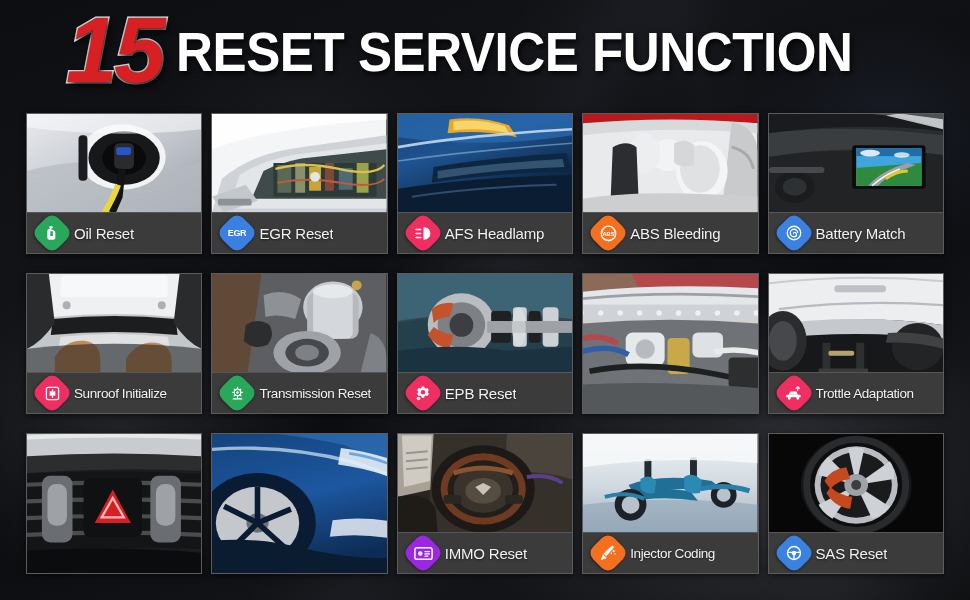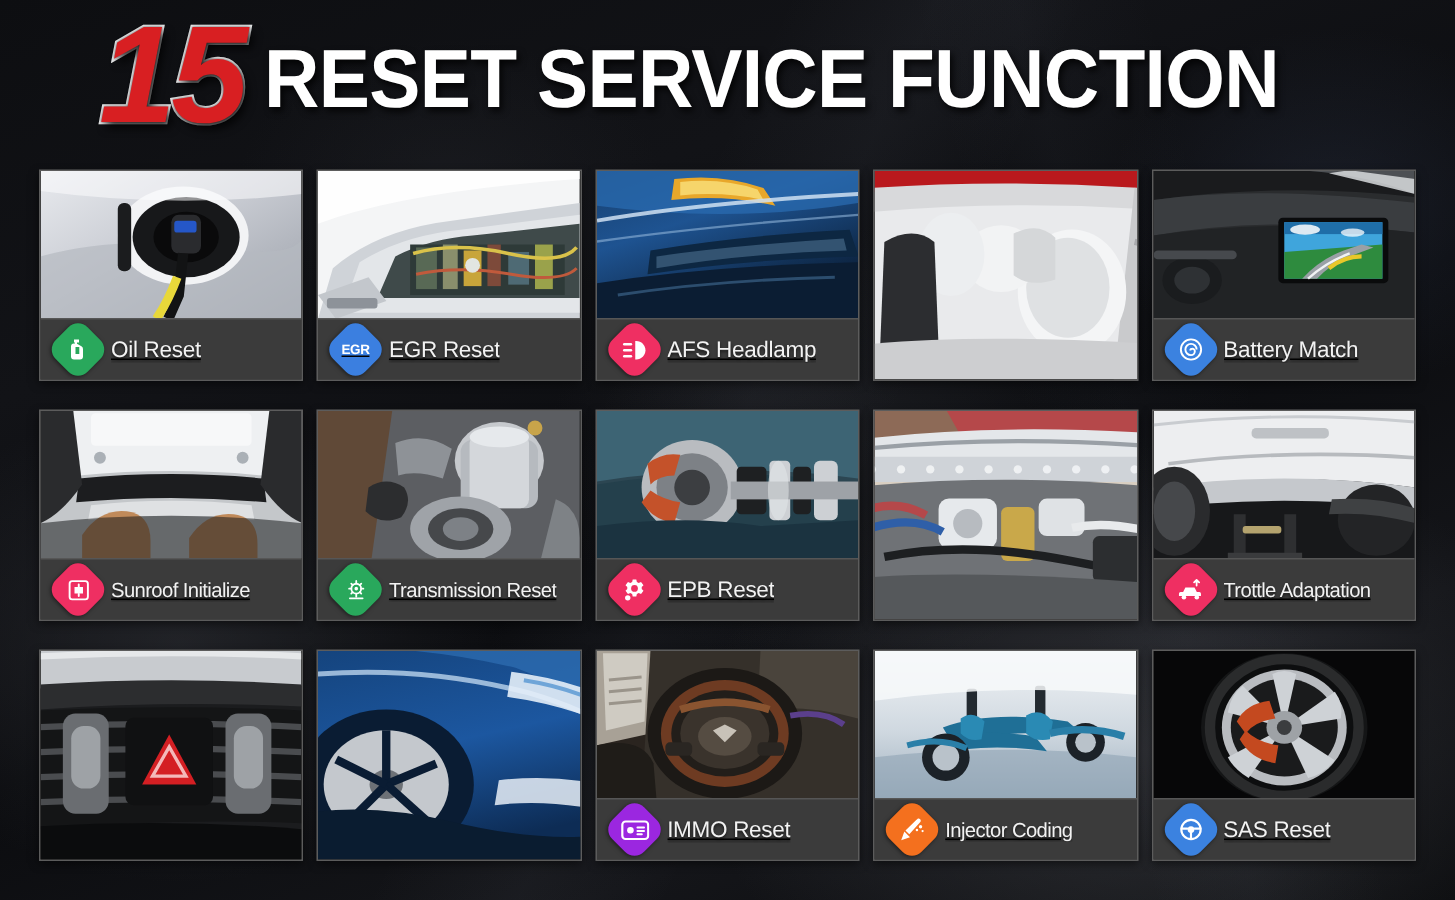--- a/index.html
+++ b/index.html
@@ -78,21 +78,20 @@
     top: 113px;
     width: 918px;
     display: flex;
     flex-direction: column;
     gap: 19px;
     z-index: 3;
   }
   .row {
     display: flex;
     gap: 9px;
-    text-decoration: underline;
   }
   .card {
     width: 176.4px;
     height: 141px;
     background: #2d2d2d;
     border: 1px solid rgba(150,150,150,0.45);
     box-sizing: border-box;
     display: flex;
     flex-direction: column;
     overflow: hidden;
@@ -282,20 +281,32 @@
             <path d="M150 8 Q176 14 176 40 L176 100 L140 100Z" fill="#c9cacc"></path>
             <ellipse cx="120" cy="58" rx="26" ry="30" fill="#f4f5f6"></ellipse>
             <ellipse cx="118" cy="56" rx="20" ry="24" fill="#dfe1e3"></ellipse>
             <ellipse cx="86" cy="42" rx="18" ry="16" fill="#f2f3f4"></ellipse>
             <ellipse cx="62" cy="40" rx="16" ry="20" fill="#eceef0"></ellipse>
             <path d="M30 34 Q44 26 54 34 L56 84 Q40 92 28 84Z" fill="#2c2d30"></path>
             <path d="M92 30 Q104 24 112 32 L112 52 Q100 56 92 50Z" fill="#d5d7d9"></path>
             <path d="M0 86 Q60 76 176 84 L176 100 L0 100Z" fill="#cdced0"></path>
             <path d="M150 34 Q168 38 172 56" stroke="#a8a9ac" stroke-width="3" fill="none"></path>
           </svg>
+        </div>
+        <div class="label-bar">
+          <div class="badge" style="background:#f4701e">
+            <span class="glyph">
+              <svg width="19" height="19" viewBox="0 0 24 24" fill="none">
+                <circle cx="12" cy="12" r="9.2" stroke="#fff" stroke-width="1.5"></circle>
+                <path d="M3.4 12a8.6 8.6 0 0 1 2.6-6.1M20.6 12a8.6 8.6 0 0 0-2.6-6.1M6 18.1A8.6 8.6 0 0 0 12 20.6a8.6 8.6 0 0 0 6-2.5" stroke="#fff" stroke-width="1.6" stroke-linecap="round"></path>
+                <text x="12" y="14.6" font-size="7.2" font-weight="bold" fill="#fff" text-anchor="middle" font-family="Liberation Sans, sans-serif">ABS</text>
+              </svg>
+            </span>
+          </div>
+          <span class="card-label">ABS Bleeding</span>
         </div>
       </div>
 
       <div class="card">
         <div class="thumb">
           <svg viewBox="0 0 176 100" preserveAspectRatio="xMidYMid slice" aria-hidden="true">
             <rect width="176" height="100" fill="#2a2c2e"></rect>
             <path d="M0 0 L176 0 L176 18 Q90 8 0 20Z" fill="#1a1b1d"></path>
             <path d="M96 0 Q140 2 176 16 L176 0Z" fill="#4d5054"></path>
             <path d="M118 2 L176 16 L176 6 L132 0Z" fill="#d8dadd" opacity="0.85"></path>

